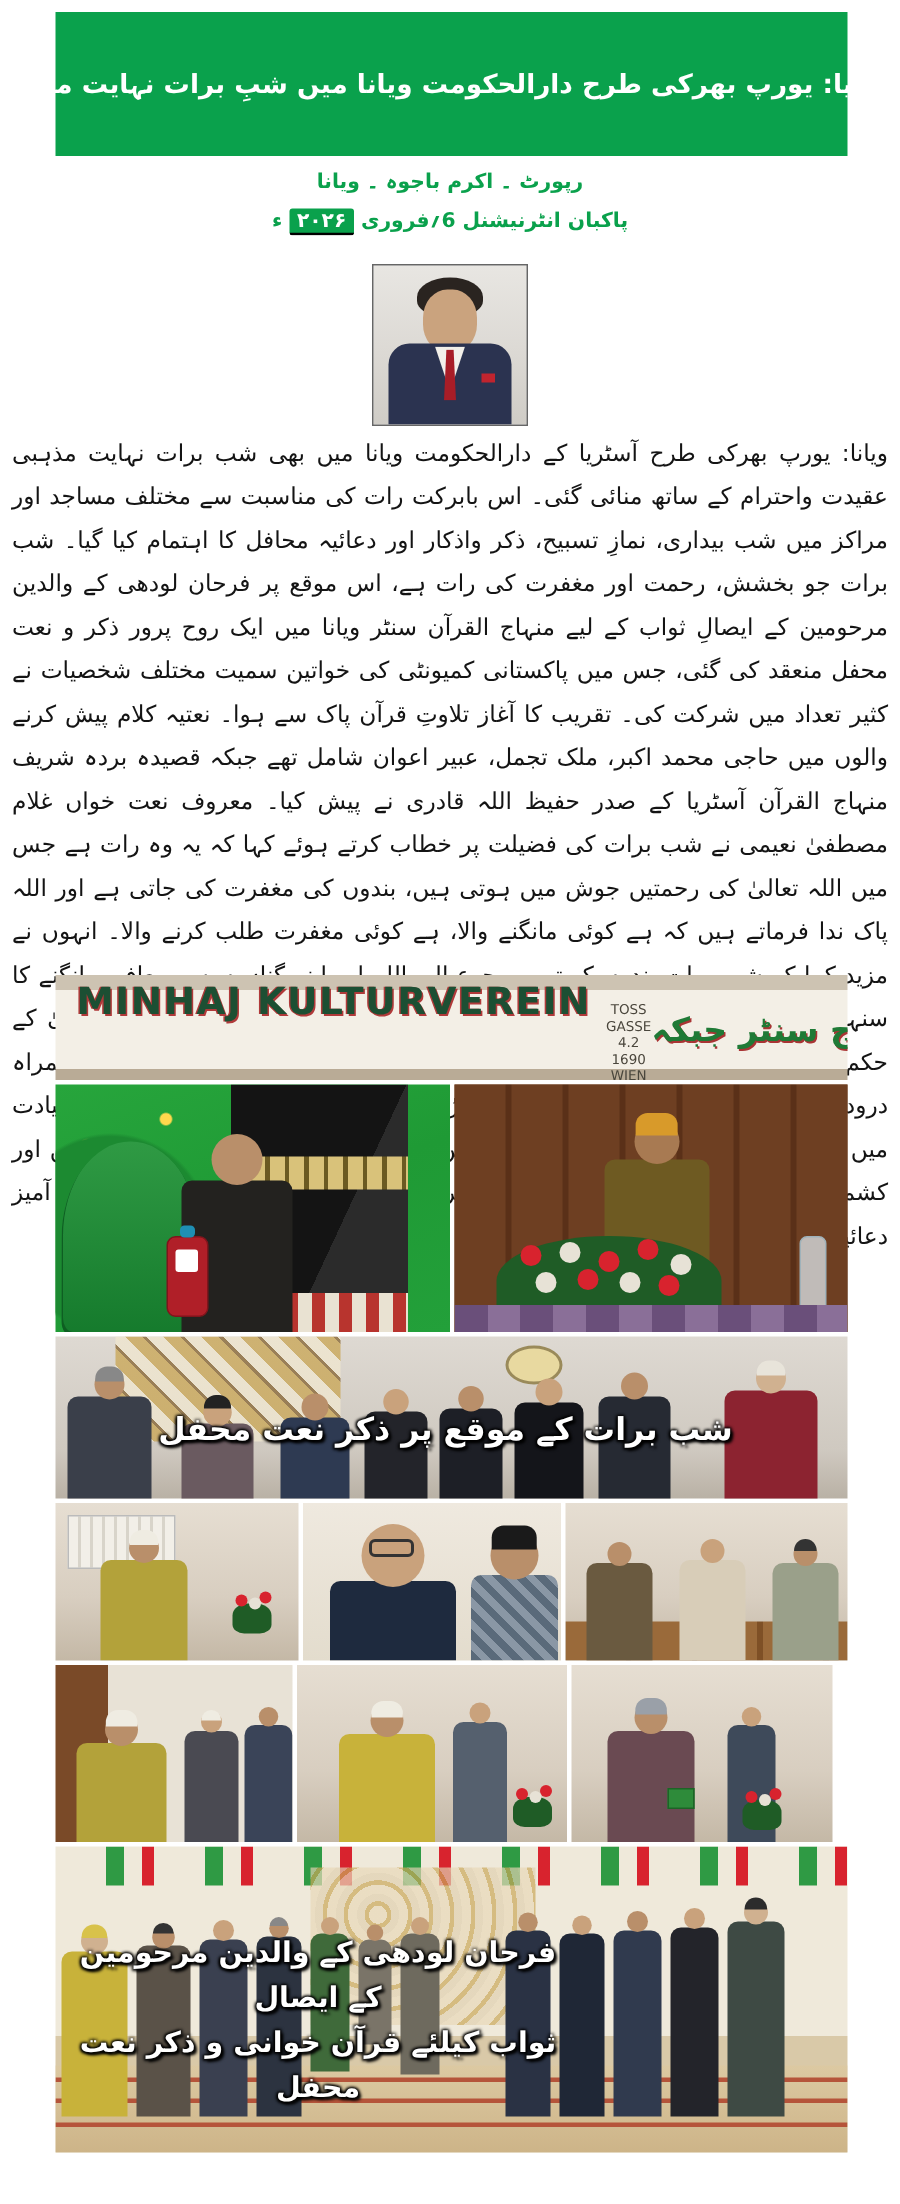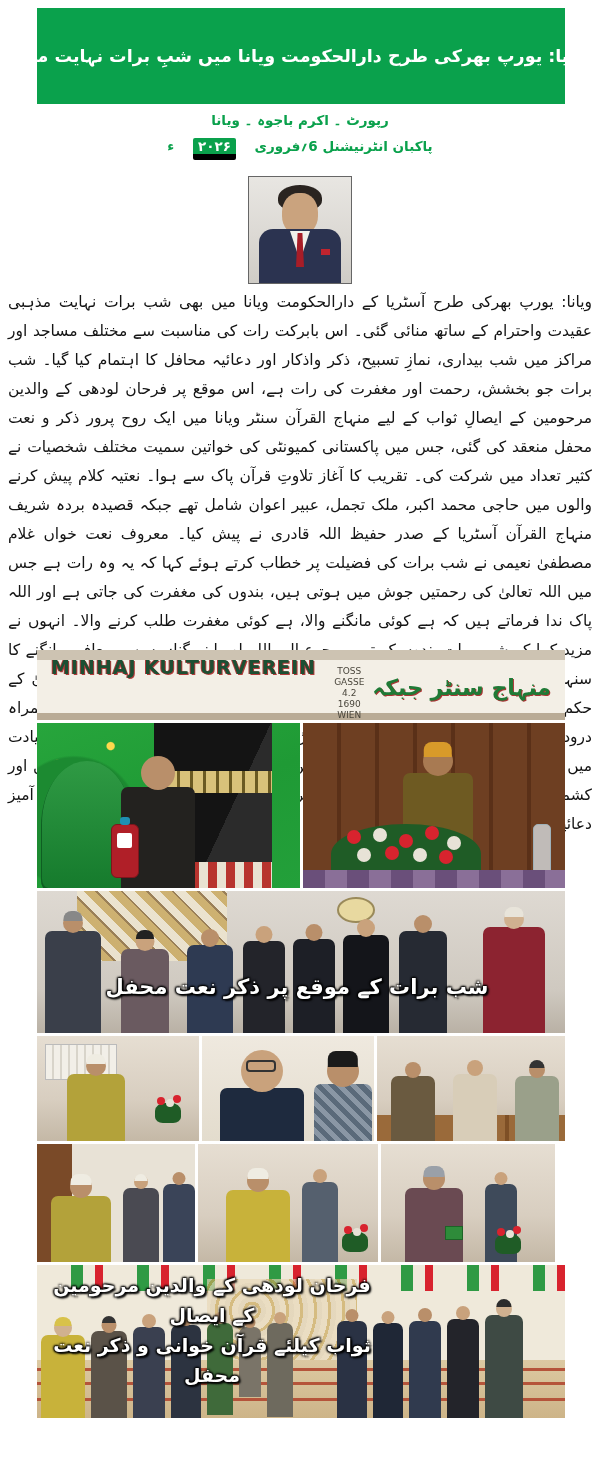--- a/index.html
+++ b/index.html
@@ -10,21 +10,21 @@
   .banner{position:absolute;left:37px;top:8px;width:528px;height:96px;background:#0aa14c;
           display:flex;flex-direction:column;align-items:center;justify-content:center;gap:9px;}
   .banner .hl{color:#fff;font-size:17.5px;font-weight:bold;direction:rtl;white-space:nowrap;}
 
   
   .byline{position:absolute;left:0;top:112px;width:600px;text-align:center;
           color:#0aa14c;font-weight:bold;font-size:13.5px;direction:rtl;}
   .dateline{position:absolute;left:0;top:138px;width:600px;text-align:center;
             color:#0aa14c;font-weight:bold;font-size:13.5px;direction:rtl;}
   .yearchip{display:inline-block;background:#0aa14c;color:#fff;padding:0 5px;border-radius:2px;
-            border-bottom:6px solid #000000;margin:0 14px;}
+            border-bottom:2px solid #000000;margin:0 0;}
 
   
   .portrait{position:absolute;left:248px;top:176px;width:102px;height:106px;
             border:1px solid #666;background:linear-gradient(180deg,#e8e6e2 0%,#dcd9d4 55%,#cfccc6 100%);overflow:hidden;}
   .portrait .hair{position:absolute;left:29px;top:8px;width:44px;height:26px;border-radius:50% 50% 40% 40%;background:#2a2420;}
   .portrait .face{position:absolute;left:33px;top:16px;width:36px;height:42px;border-radius:45%;background:#caa37e;}
   .portrait .suit{position:absolute;left:10px;top:52px;width:82px;height:54px;border-radius:14px 14px 0 0;background:#2b3350;}
   .portrait .shirt{position:absolute;left:41px;top:54px;width:20px;height:30px;background:#f2f0ea;clip-path:polygon(0 0,100% 0,50% 100%);}
   .portrait .tie{position:absolute;left:47px;top:56px;width:8px;height:34px;background:#a81d27;clip-path:polygon(20% 0,80% 0,100% 100%,0 100%);}
   .portrait .pocket{position:absolute;left:72px;top:72px;width:9px;height:6px;background:#c0242e;}
@@ -35,21 +35,21 @@
 
   
   .collage{position:absolute;left:37px;top:650px;width:528px;display:flex;flex-direction:column;gap:3px;}
   .row{display:flex;gap:3px;}
   .ph{position:relative;overflow:hidden;background:#cfc6b8;}
 
   
   .sign{height:70px;width:100%;background:linear-gradient(180deg,#cdc3b2 0 14%,#f3efe6 14% 90%,#b9ab96 90% 100%);
         display:flex;align-items:center;justify-content:space-between;padding:0 14px;box-sizing:border-box;}
   .sign .latin{display:flex;align-items:baseline;gap:10px;margin-top:6px;}
-  .sign .name{font-size:19px;font-weight:bold;letter-spacing:1px;color:#1c4f33;
+  .sign .name{font-size:25px;font-weight:bold;letter-spacing:1px;color:#1c4f33;
               text-shadow:1px 1px 0 #b03a3a,-1px 0 0 #b03a3a;white-space:nowrap;}
   .sign .addr{font-size:9px;font-weight:normal;color:#4a463c;line-height:11px;text-align:center;}
   .sign .urdu{direction:rtl;font-size:22px;font-weight:bold;color:#1f7a36;
               text-shadow:1px 1px 0 #a93434;margin-top:4px;white-space:nowrap;}
 
   
   .p{position:absolute;border-radius:7px 7px 0 0;}
   .p::before{content:"";position:absolute;left:50%;transform:translateX(-50%);
              top:calc(var(--hs,16px) * -0.9);width:var(--hs,16px);height:var(--hs,16px);
              border-radius:50%;background:var(--skin,#c9a27c);}
@@ -178,21 +178,21 @@
       </div>
       <div class="ph wood" style="width:50%;height:165px;">
         <div class="p cap" style="--skin:#a87a52;--capc:#d89a2a;--hs:30px;left:100px;top:50px;width:70px;height:70px;background:#6e5a22;"></div>
         <div class="flowers"></div>
         <div class="bottle"></div>
         <div class="tablecloth"></div>
       </div>
     </div>
 
     <div class="row">
-      <div class="ph wall" style="width:100%;height:142px;">
+      <div class="ph wall" style="width:100%;height:108px;">
         <div class="tilestrip"></div>
         <div class="clock"></div>
         <div class="p cap" style="--skin:#b98f6a;--capc:#888;--hs:20px;left:8px;top:40px;width:56px;height:102px;background:#3a3f4a;"></div>
         <div class="p cap" style="--skin:#c9a27c;--capc:#222;--hs:19px;left:84px;top:58px;width:48px;height:84px;background:#6a5a60;"></div>
         <div class="p" style="--skin:#b98f6a;--hs:18px;left:150px;top:54px;width:46px;height:88px;background:#2e3a52;"></div>
         <div class="p" style="--skin:#c9a27c;--hs:17px;left:206px;top:50px;width:42px;height:92px;background:#23242a;"></div>
         <div class="p" style="--skin:#b98f6a;--hs:17px;left:256px;top:48px;width:42px;height:94px;background:#1d1f26;"></div>
         <div class="p" style="--skin:#c9a27c;--hs:18px;left:306px;top:44px;width:46px;height:98px;background:#14151a;"></div>
         <div class="p" style="--skin:#b98f6a;--hs:18px;left:362px;top:40px;width:48px;height:102px;background:#262a33;"></div>
         <div class="p cap" style="--skin:#d0b190;--capc:#e8e4da;--hs:20px;left:446px;top:36px;width:62px;height:106px;background:#8c2330;"></div>
@@ -232,21 +232,21 @@
       </div>
       <div class="ph room" style="width:33%;height:118px;">
         <div class="p cap" style="--skin:#b98f6a;--capc:#9aa0a8;--hs:22px;left:24px;top:44px;width:58px;height:74px;background:#6a4a52;"></div>
         <div class="book" style="left:64px;bottom:22px;"></div>
         <div class="p" style="--skin:#c9a27c;--hs:13px;left:104px;top:40px;width:32px;height:78px;background:#3e4a5a;"></div>
         <div class="vase" style="right:34px;bottom:8px;"></div>
       </div>
     </div>
 
     <div class="row">
-      <div class="ph hall" style="width:100%;height:153px;">
+      <div class="ph hall" style="width:100%;height:204px;">
         <div class="bunting"></div>
         <div class="curtain"></div>
         <div class="carpet"></div>
         <div class="p cap" style="--skin:#d0b190;--capc:#d8c24a;--hs:18px;left:4px;top:70px;width:44px;height:110px;background:#c8b23a;"></div>
         <div class="p cap" style="--skin:#b98f6a;--capc:#333;--hs:15px;left:54px;top:66px;width:36px;height:114px;background:#5a5248;"></div>
         <div class="p" style="--skin:#c9a27c;--hs:14px;left:96px;top:62px;width:32px;height:118px;background:#3a4050;"></div>
         <div class="p cap" style="--skin:#b98f6a;--capc:#888;--hs:13px;left:134px;top:60px;width:30px;height:120px;background:#2c3340;"></div>
         <div class="p" style="--skin:#c9a27c;--hs:12px;left:170px;top:58px;width:26px;height:92px;background:#3f6a3a;"></div>
         <div class="p" style="--skin:#b98f6a;--hs:11px;left:202px;top:62px;width:22px;height:70px;background:#7a7468;"></div>
         <div class="p" style="--skin:#c9a27c;--hs:12px;left:230px;top:58px;width:26px;height:94px;background:#6e6a5e;"></div>

